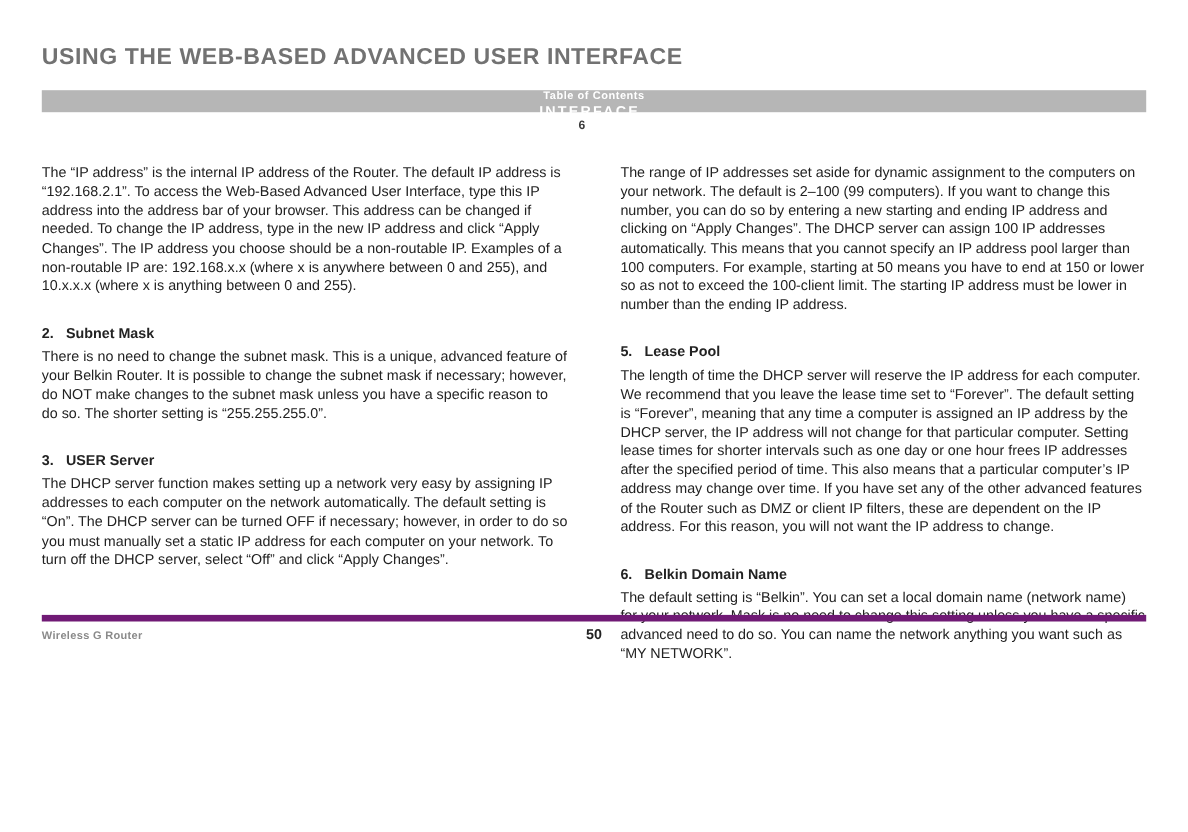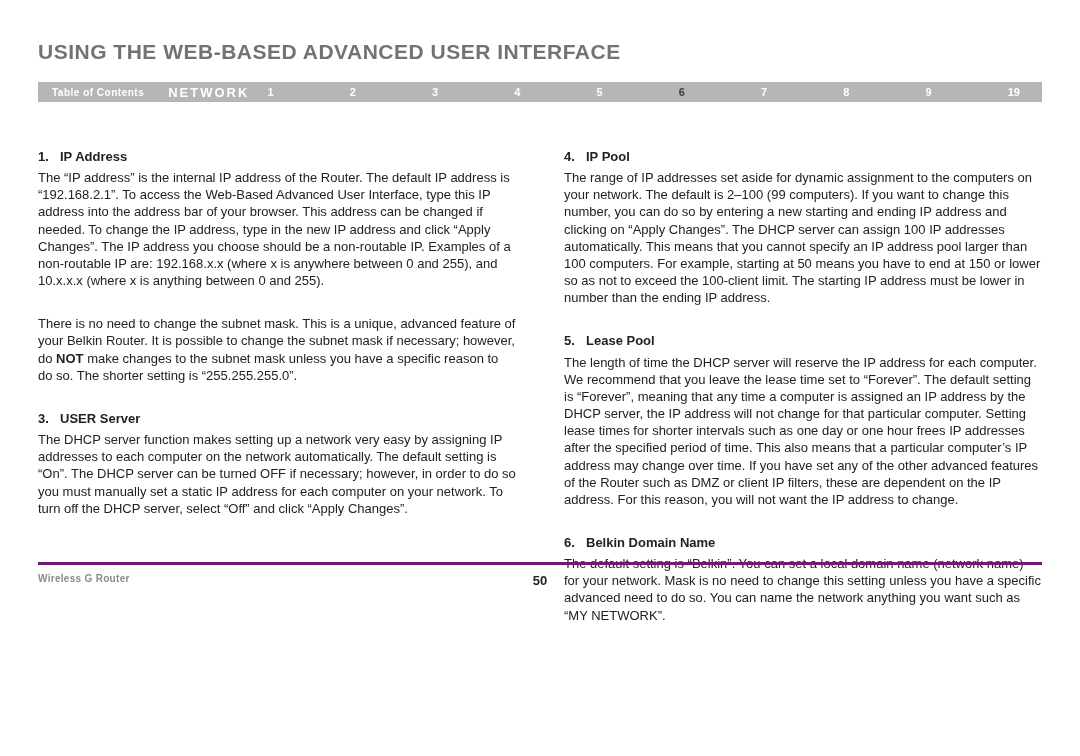--- a/index.html
+++ b/index.html
@@ -1,85 +1,82 @@
 <!DOCTYPE html>
 <html><head>
 <meta charset="utf-8">
 <style>
   * { box-sizing: border-box; margin: 0; padding: 0; }
   html, body { width: 1080px; height: 756px; background: #fff; font-family: Arial, Helvetica, sans-serif; color: #222; }
   .page { width: 1080px; height: 608px; padding: 40px 38px 0 38px; position: relative; }
   .title { font-size: 21px; font-weight: bold; letter-spacing: 0.5px; color: #727272; margin-bottom: 18px; }
-  .navbar { width: 100%; height: 20px; background: #b6b6b6; display: flex; align-items: center; font-size: 10px; color: #fff; font-weight: bold; }
+  .navbar { width: 100%; height: 20px; background: #b6b6b6; display: flex; align-items: center; font-size: 10px; color: #fff; font-weight: bold; flex-direction: column; }
   .nav-toc { padding: 0 14px; letter-spacing: 0.5px; }
   .nav-sections { padding: 0 18px 0 10px; font-size: 13px; letter-spacing: 2px; }
   .nav-nums { flex: 1; display: flex; justify-content: space-between; padding-right: 22px; font-size: 11px; }
   .nav-nums span { color: #fff; }
   .nav-nums span.active { color: #3a3a3a; }
   .columns { display: flex; gap: 48px; margin-top: 46px; }
   .col { width: 478px; font-size: 13px; line-height: 1.32; }
   .section { margin-bottom: 26px; }
   .sec-head { font-weight: bold; margin-bottom: 4px; }
   .sec-head .num { display: inline-block; width: 22px; }
-  .body-text b { font-weight: bold; }
-  .footer { position: absolute; bottom: 24px; left: 38px; right: 38px; border-top: 3px solid #701a75; padding-top: 8px; display: flex; align-items: flex-start; }
+  .body-text b { font-weight: normal; }
+  .footer { position: absolute; bottom: 24px; left: 38px; right: 38px; border-top: 6px solid #701a75; padding-top: 8px; display: flex; align-items: flex-end; }
   .footer-left { font-size: 10px; font-weight: bold; color: #8a8a8a; letter-spacing: 0.3px; }
   .footer-page { position: absolute; left: 50%; transform: translateX(-50%); font-size: 13px; font-weight: bold; color: #222; }
 </style>
 </head>
 <body>
 
 <div class="page">
 
   <div class="title">USING THE WEB-BASED ADVANCED USER INTERFACE</div>
 
   <div class="navbar">
     <div class="nav-toc">Table of Contents</div>
-    <div class="nav-sections">NETWORK</div>
+    <div class="nav-sections">INTERFACE</div>
     <div class="nav-nums">
       <span>1</span>
       <span>2</span>
       <span>3</span>
       <span>4</span>
       <span>5</span>
       <span class="active">6</span>
       <span>7</span>
       <span>8</span>
       <span>9</span>
       <span>19</span>
     </div>
   </div>
 
   <div class="columns">
 
     <div class="col">
       <div class="section">
-        <div class="sec-head">
-          <span class="num">1.</span><span>IP Address</span>
-        </div>
         <div class="body-text">The “IP address” is the internal IP address of the Router. The default IP address is “192.168.2.1”. To access the Web-Based Advanced User Interface, type this IP address into the address bar of your browser. This address can be changed if needed. To change the IP address, type in the new IP address and click “Apply Changes”. The IP address you choose should be a non-routable IP. Examples of a non-routable IP are: 192.168.x.x (where x is anywhere between 0 and 255), and 10.x.x.x (where x is anything between 0 and 255).</div>
       </div>
 
       <div class="section">
+        <div class="sec-head">
+          <span class="num">2.</span><span>Subnet Mask</span>
+        </div>
         <div class="body-text"><span>There is no need to change the subnet mask. This is a unique, advanced feature of your Belkin Router. It is possible to change the subnet mask if necessary; however, do </span><b>NOT</b><span> make changes to the subnet mask unless you have a specific reason to do so. The shorter setting is “255.255.255.0”.</span></div>
       </div>
 
       <div class="section">
         <div class="sec-head">
           <span class="num">3.</span><span>USER Server</span>
         </div>
         <div class="body-text">The DHCP server function makes setting up a network very easy by assigning IP addresses to each computer on the network automatically. The default setting is “On”. The DHCP server can be turned OFF if necessary; however, in order to do so you must manually set a static IP address for each computer on your network. To turn off the DHCP server, select “Off” and click “Apply Changes”.</div>
       </div>
     </div>
 
     <div class="col">
       <div class="section">
-        <div class="sec-head">
-          <span class="num">4.</span><span>IP Pool</span>
-        </div>
         <div class="body-text">The range of IP addresses set aside for dynamic assignment to the computers on your network. The default is 2–100 (99 computers). If you want to change this number, you can do so by entering a new starting and ending IP address and clicking on “Apply Changes”. The DHCP server can assign 100 IP addresses automatically. This means that you cannot specify an IP address pool larger than 100 computers. For example, starting at 50 means you have to end at 150 or lower so as not to exceed the 100-client limit. The starting IP address must be lower in number than the ending IP address.</div>
       </div>
 
       <div class="section">
         <div class="sec-head">
           <span class="num">5.</span><span>Lease Pool</span>
         </div>
         <div class="body-text">The length of time the DHCP server will reserve the IP address for each computer. We recommend that you leave the lease time set to “Forever”. The default setting is “Forever”, meaning that any time a computer is assigned an IP address by the DHCP server, the IP address will not change for that particular computer. Setting lease times for shorter intervals such as one day or one hour frees IP addresses after the specified period of time. This also means that a particular computer’s IP address may change over time. If you have set any of the other advanced features of the Router such as DMZ or client IP filters, these are dependent on the IP address. For this reason, you will not want the IP address to change.</div>
       </div>
 

